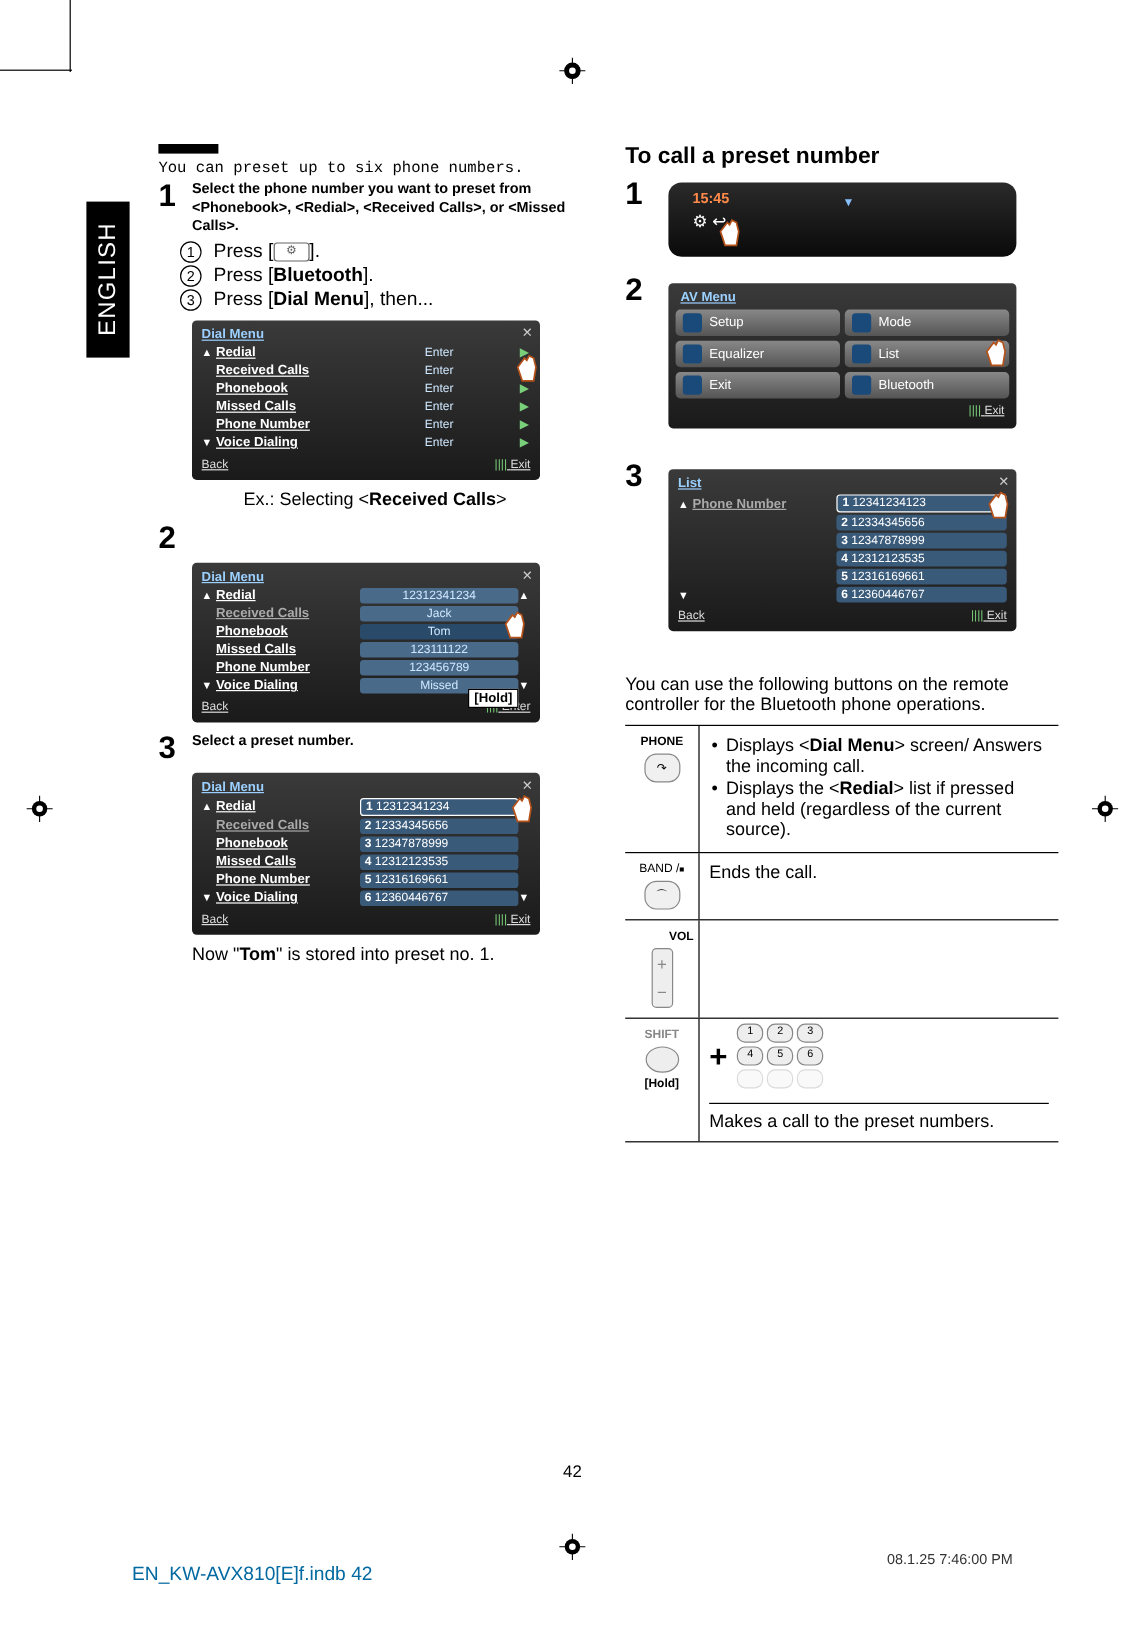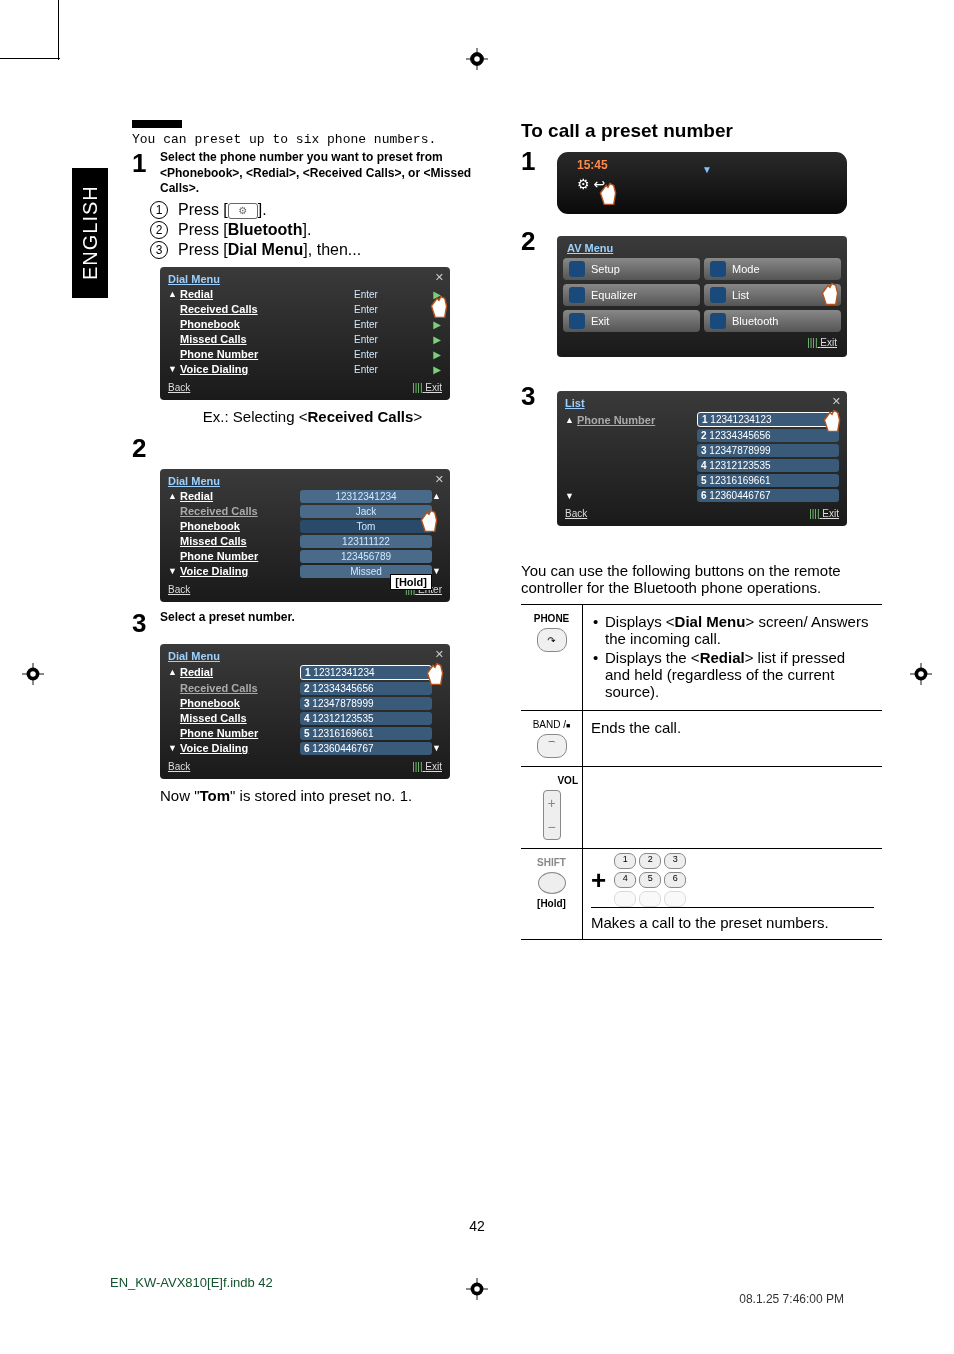--- a/index.html
+++ b/index.html
@@ -118,21 +118,21 @@
       width: 18px; height: 50px; border: 1px solid #888; border-radius: 4px; background: #eee;
       display: flex; flex-direction: column;
     }
     .vol-shape div { flex:1; text-align:center; font-size:14px; line-height:24px; color:#888; }
     .shift-row { display:flex; align-items:center; gap:8px; }
     .num-pad { display:grid; grid-template-columns: repeat(3, 22px); gap: 3px; }
     .num-pad span { width:22px; height:16px; border:1px solid #888; border-radius:7px; background:#eee; font-size:9px; text-align:center; }
     .plus { font-size: 26px; font-weight: bold; }
 
     .page-num { position: absolute; bottom: 20px; left: 50%; transform: translateX(-50%); font-size: 14px; }
-    .footer-left { position: absolute; bottom: 64px; left: 110px; font-size: 13px; color: #14532d; }
+    .footer-left { position: absolute; bottom: 32px; left: 110px; font-size: 16px; color: #0369a1; }
     .footer-right { position: absolute; bottom: 48px; right: 110px; font-size: 12px; color: #333; }
     .btn-icon-circle { width:28px; height:22px; border:1px solid #888; border-radius:50%; background:#eee; display:inline-block; }
   </style>
 </head>
 <body>
 
 <div class="crop-lines crop-tl-v"></div>
 <div class="crop-lines crop-tl-h"></div>
 <div class="crop-tr-mark">
   <svg viewBox="0 0 24 24" width="22" height="22">
@@ -511,21 +511,21 @@
                   <span>2</span>
                   <span>3</span>
                 <span>4</span>
                   <span>5</span>
                   <span>6</span>
                 <span style="opacity:.3;"></span>
                   <span style="opacity:.3;"></span>
                   <span style="opacity:.3;"></span>
               </div>
             </div>
-            <div style="border-top:1px solid #000;margin-top:0;padding-top:6px;">Makes a call to the preset numbers.</div>
+            <div style="border-top:1px solid #000;margin-top:12px;padding-top:6px;">Makes a call to the preset numbers.</div>
           </div>
         </div>
       </div>
 
     </div>
   </div>
 
   <div class="page-num">42</div>
 </div>
 

